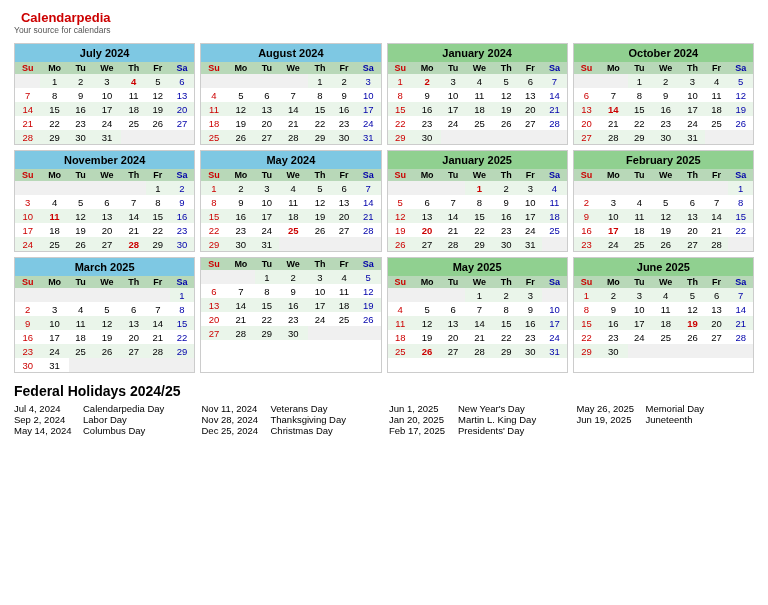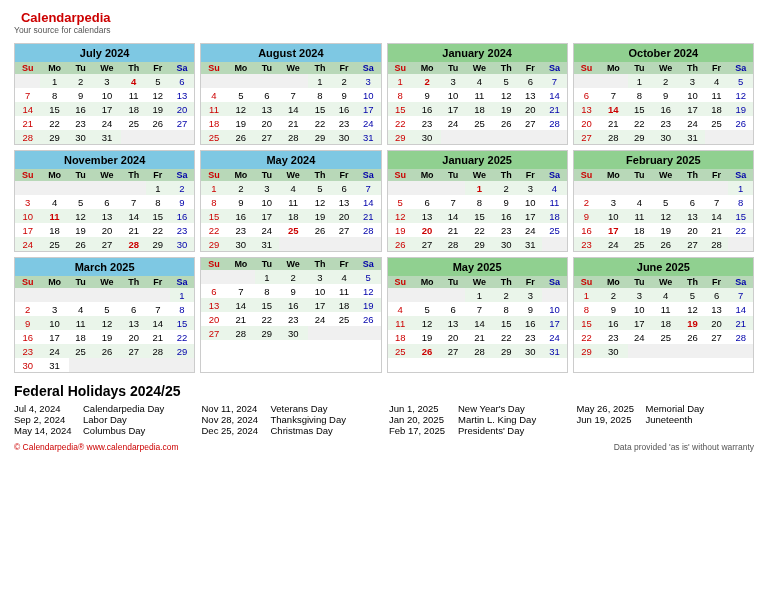--- a/index.html
+++ b/index.html
@@ -942,17 +942,13 @@
             <span class="holiday-name">Memorial Day</span>
           </div>
           <div class="holiday-item">
             <span class="holiday-date">Jun 19, 2025</span>
             <span class="holiday-name">Juneteenth</span>
           </div>
         </div>
       </div>
   </div>
 
-  <div class="footer">
-    <span class="left">© Calendarpedia®   www.calendarpedia.com</span>
-    <span>Data provided 'as is' without warranty</span>
-  </div>
 </div>
 
 </body></html>

